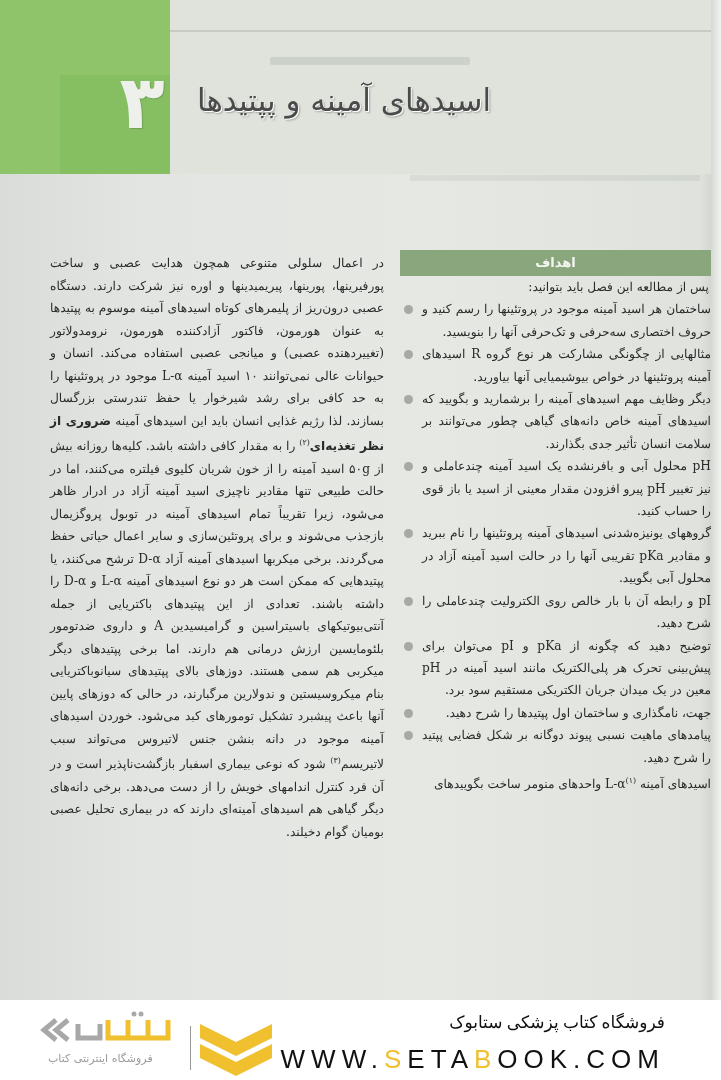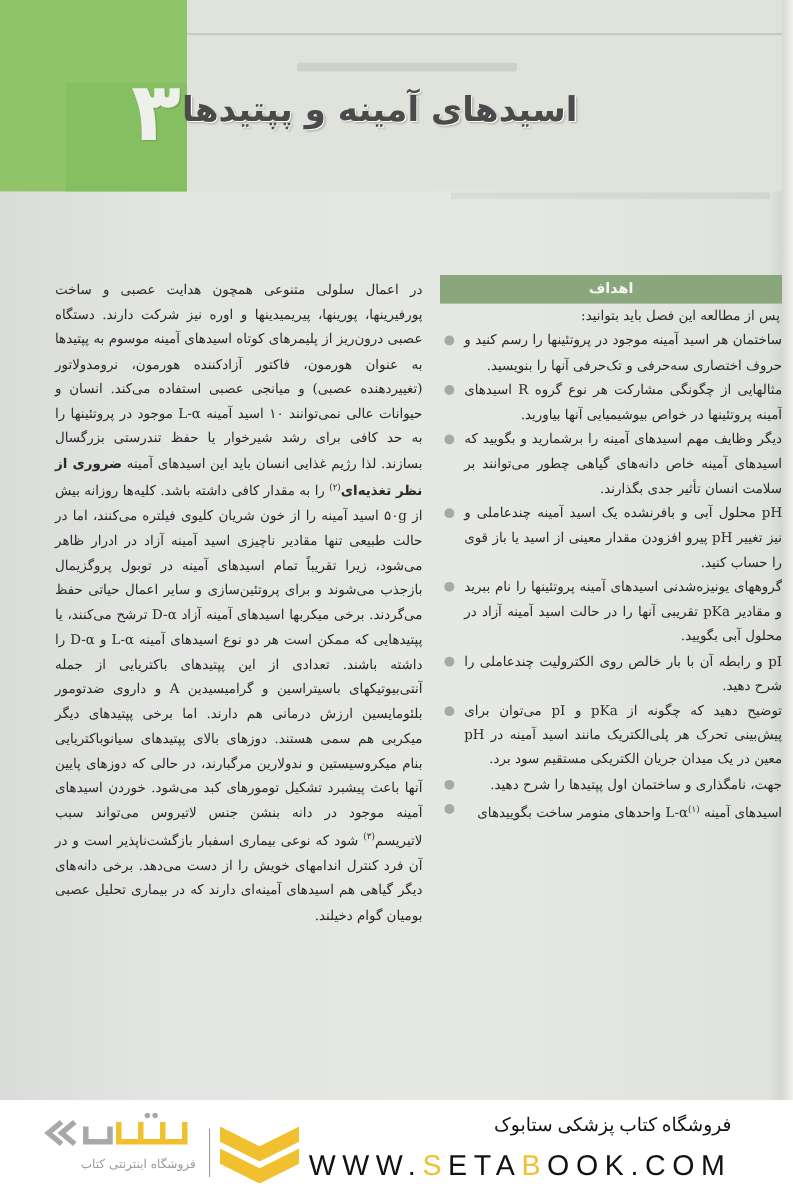--- a/index.html
+++ b/index.html
@@ -40,23 +40,23 @@
   }
   .header-ghost {
     position: absolute; left: 270px; top: 57px; width: 200px; height: 8px;
     background: rgba(120,128,118,0.18); border-radius: 2px;
   }
   .header-ghost2 {
     position: absolute; left: 410px; top: 175px; width: 290px; height: 6px;
     background: rgba(120,128,118,0.12);
   }
   .chapter-title {
-    position: absolute; left: 195px; top: 82px; width: 330px; height: 50px;
-    direction: rtl; text-align: right;
-    font-size: 31px; font-weight: bold; color: #4a4a4a;
+    position: absolute; left: 179px; top: 82px; width: 330px; height: 50px;
+    direction: rtl; text-align: center;
+    font-size: 31px; font-weight: normal; color: #4a4a4a;
     font-family: "DejaVu Sans", sans-serif;
     text-shadow: 1px 1px 0 #ffffff, 2px 2px 2px rgba(0,0,0,0.25);
     white-space: nowrap;
   }
 
   
   .col-left {
     position: absolute; left: 50px; top: 252px; width: 334px;
     direction: rtl; text-align: justify;
     font-family: "DejaVu Serif", serif; font-size: 12.2px; line-height: 22.5px; color: #2a2a2a;
@@ -97,21 +97,21 @@
     position: absolute; right: 56px; top: 44px;
     font-family: "Liberation Sans", sans-serif; font-size: 26px; letter-spacing: 6px; color: #111;
   }
   .store-url .hl { color: #f0c02f; }
   .logo-chevrons { position: absolute; left: 200px; top: 20px; width: 72px; height: 60px; }
   .logo-divider { position: absolute; left: 190px; top: 26px; width: 1px; height: 44px; background: #999; }
   .logo-word {
     position: absolute; left: 38px; top: 10px; width: 150px; height: 40px;
   }
   .logo-tagline {
-    position: absolute; left: 48px; top: 52px; width: 130px; direction: rtl; text-align: right;
+    position: absolute; left: 48px; top: 52px; width: 130px; direction: rtl; text-align: left;
     font-family: "DejaVu Sans", sans-serif; font-size: 11px; color: #9a9a9a; white-space: nowrap;
   }
 </style>
 </head>
 <body>
 
 <div class="page">
   <div class="header-band"></div>
   <div class="header-rule"></div>
   <div class="header-ghost"></div>
@@ -133,21 +133,21 @@
     <div class="intro-line">پس از مطالعه این فصل باید بتوانید:</div>
     <ul class="obj-list">
       <li class="obj-item"><span class="bullet"></span><span>ساختمان هر اسید آمینه موجود در پروتئینها را رسم کنید و حروف اختصاری سه‌حرفی و تک‌حرفی آنها را بنویسید.</span></li>
       <li class="obj-item"><span class="bullet"></span><span>مثالهایی از چگونگی مشارکت هر نوع گروه R اسیدهای آمینه پروتئینها در خواص بیوشیمیایی آنها بیاورید.</span></li>
       <li class="obj-item"><span class="bullet"></span><span>دیگر وظایف مهم اسیدهای آمینه را برشمارید و بگویید که اسیدهای آمینه خاص دانه‌های گیاهی چطور می‌توانند بر سلامت انسان تأثیر جدی بگذارند.</span></li>
       <li class="obj-item"><span class="bullet"></span><span>pH محلول آبی و بافرنشده یک اسید آمینه چندعاملی و نیز تغییر pH پیرو افزودن مقدار معینی از اسید یا باز قوی را حساب کنید.</span></li>
       <li class="obj-item"><span class="bullet"></span><span>گروههای یونیزه‌شدنی اسیدهای آمینه پروتئینها را نام ببرید و مقادیر pKa تقریبی آنها را در حالت اسید آمینه آزاد در محلول آبی بگویید.</span></li>
       <li class="obj-item"><span class="bullet"></span><span>pI و رابطه آن با بار خالص روی الکترولیت چندعاملی را شرح دهید.</span></li>
       <li class="obj-item"><span class="bullet"></span><span>توضیح دهید که چگونه از pKa و pI می‌توان برای پیش‌بینی تحرک هر پلی‌الکتریک مانند اسید آمینه در pH معین در یک میدان جریان الکتریکی مستقیم سود برد.</span></li>
       <li class="obj-item"><span class="bullet"></span><span>جهت، نامگذاری و ساختمان اول پپتیدها را شرح دهید.</span></li>
-      <li class="obj-item"><span class="bullet"></span></li>
+      <li class="obj-item"><span class="bullet"></span><span>پیامدهای ماهیت نسبی پیوند دوگانه بر شکل فضایی پپتید را شرح دهید.</span></li>
     </ul>
     <div class="bio-text"><span>اسیدهای آمینه L-α</span><sup>(۱)</sup><span> واحدهای منومر ساخت بگویید‌های</span></div>
   </div>
 
   <div class="page-right-edge"></div>
 </div>
 
 <div class="footer">
   <div class="logo-word">
     <svg width="150" height="40" viewBox="0 0 150 40">

